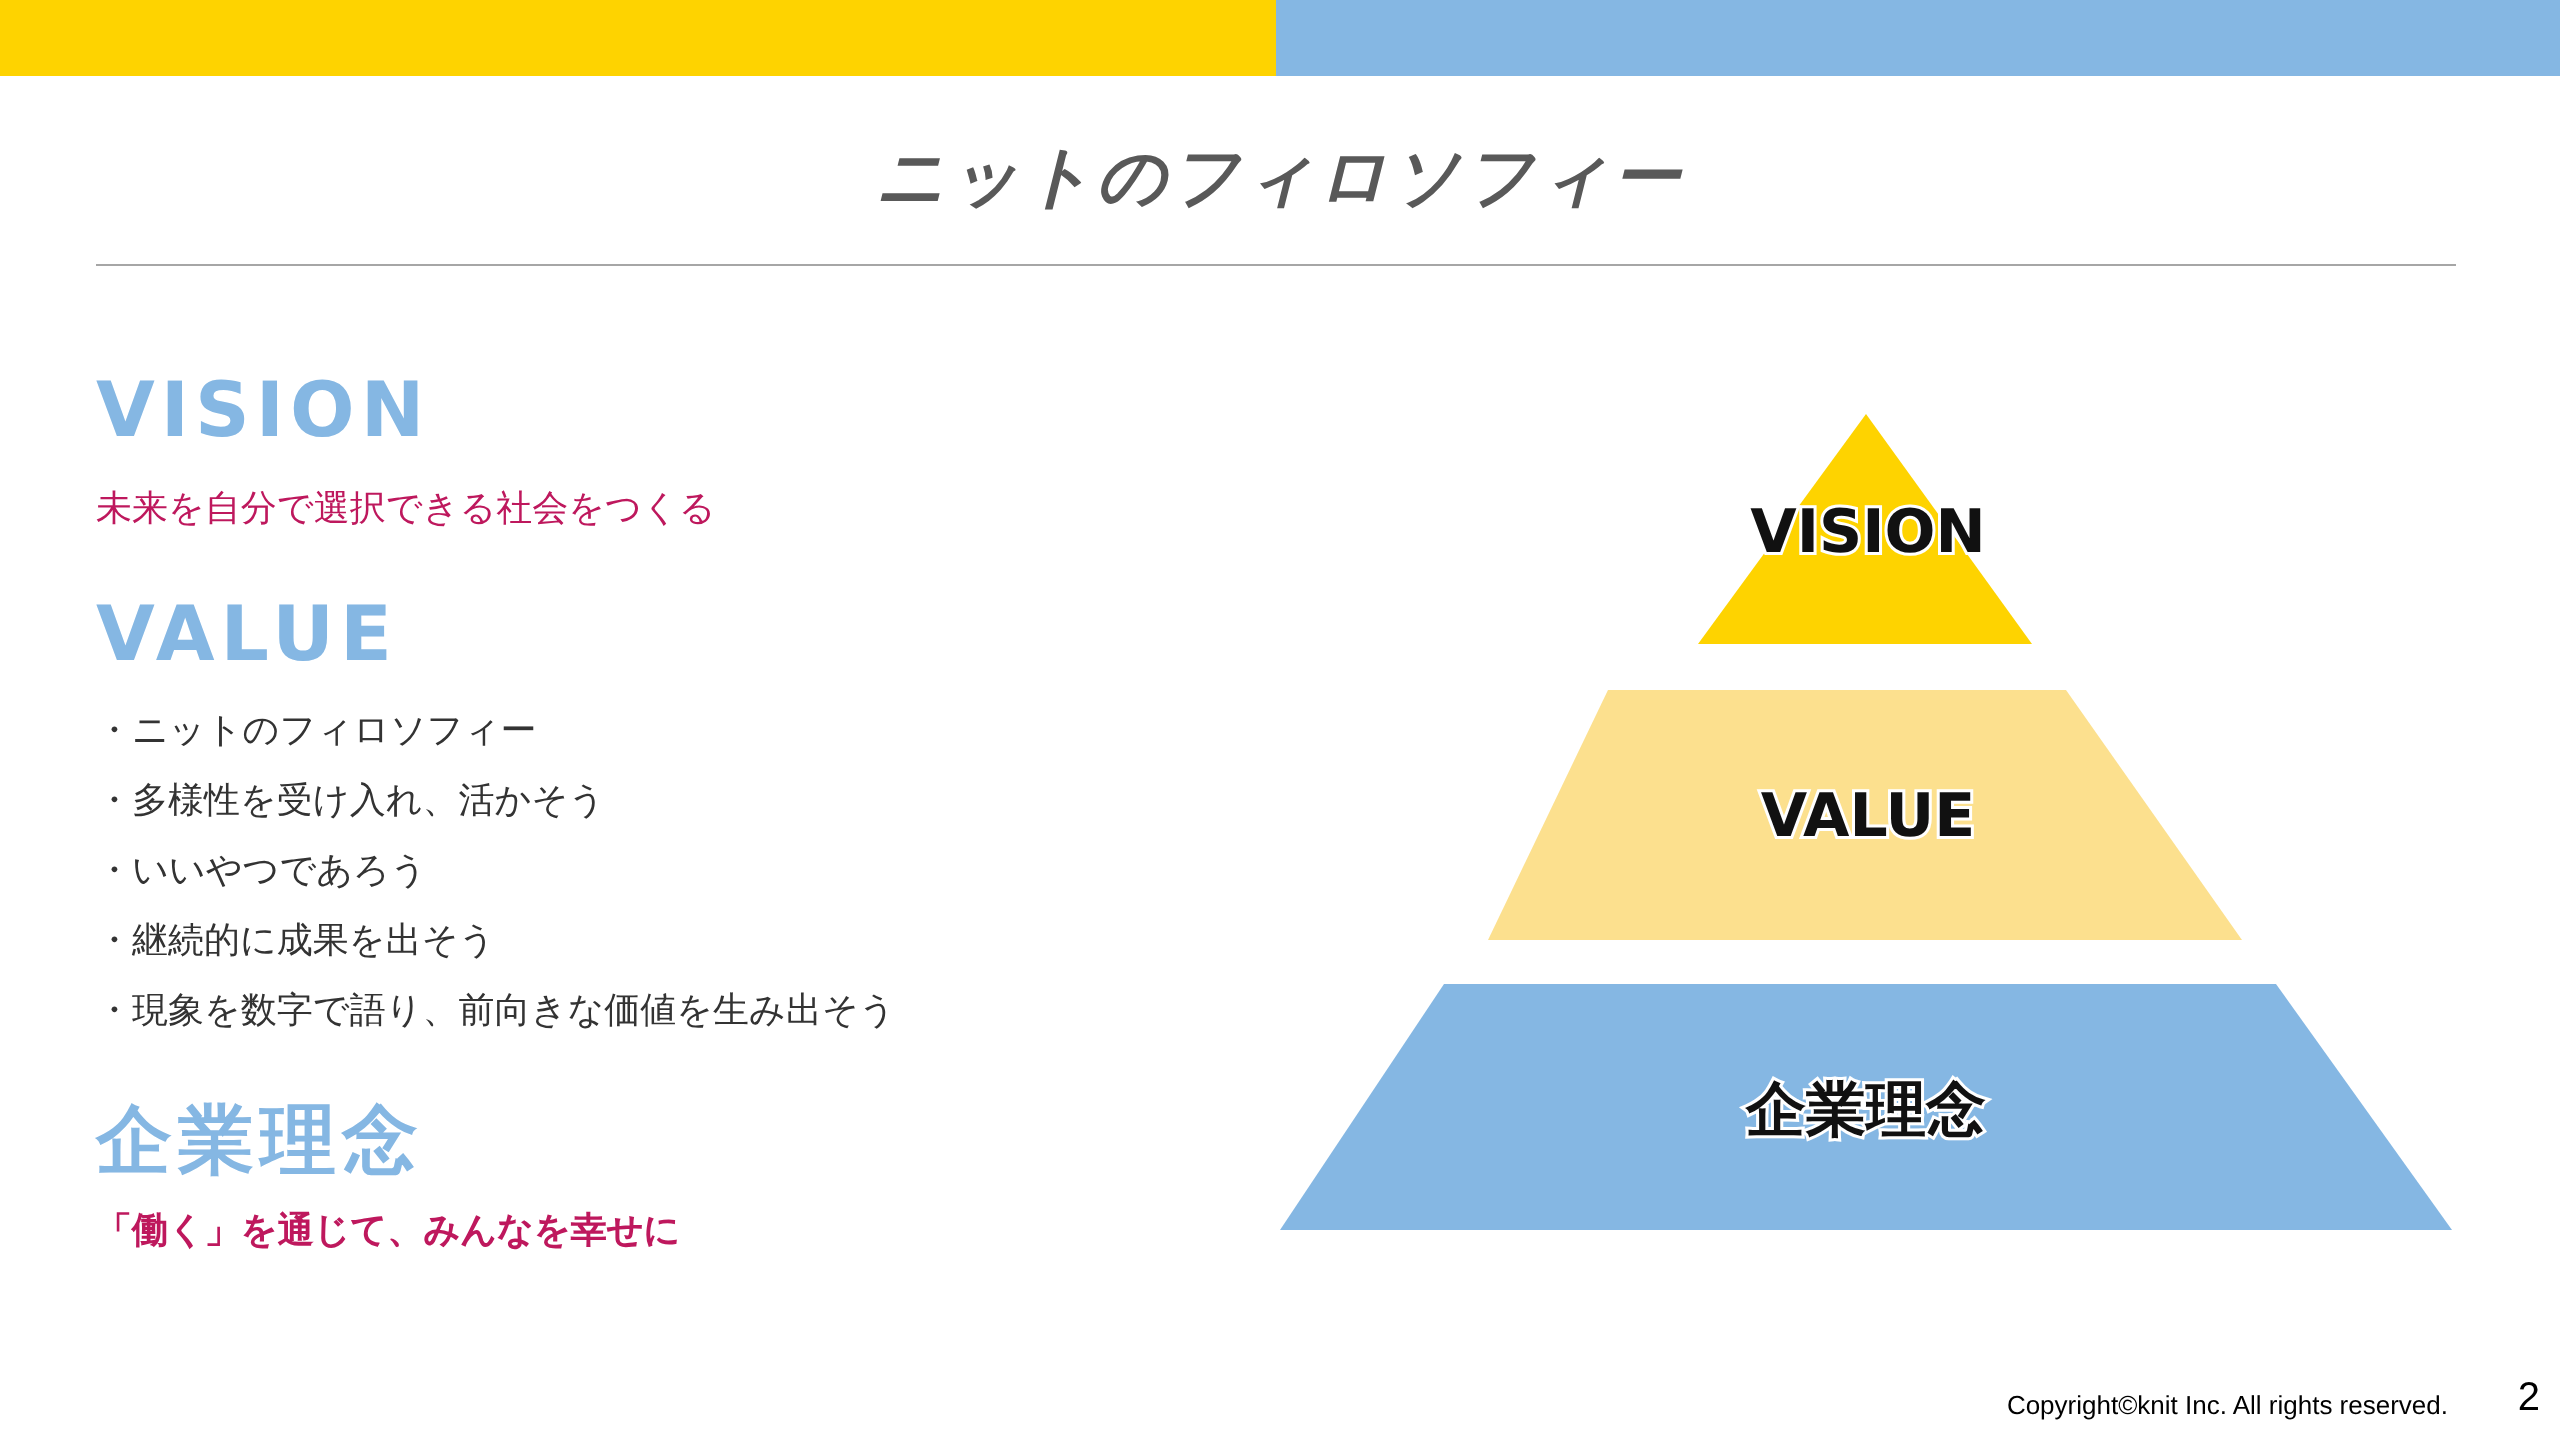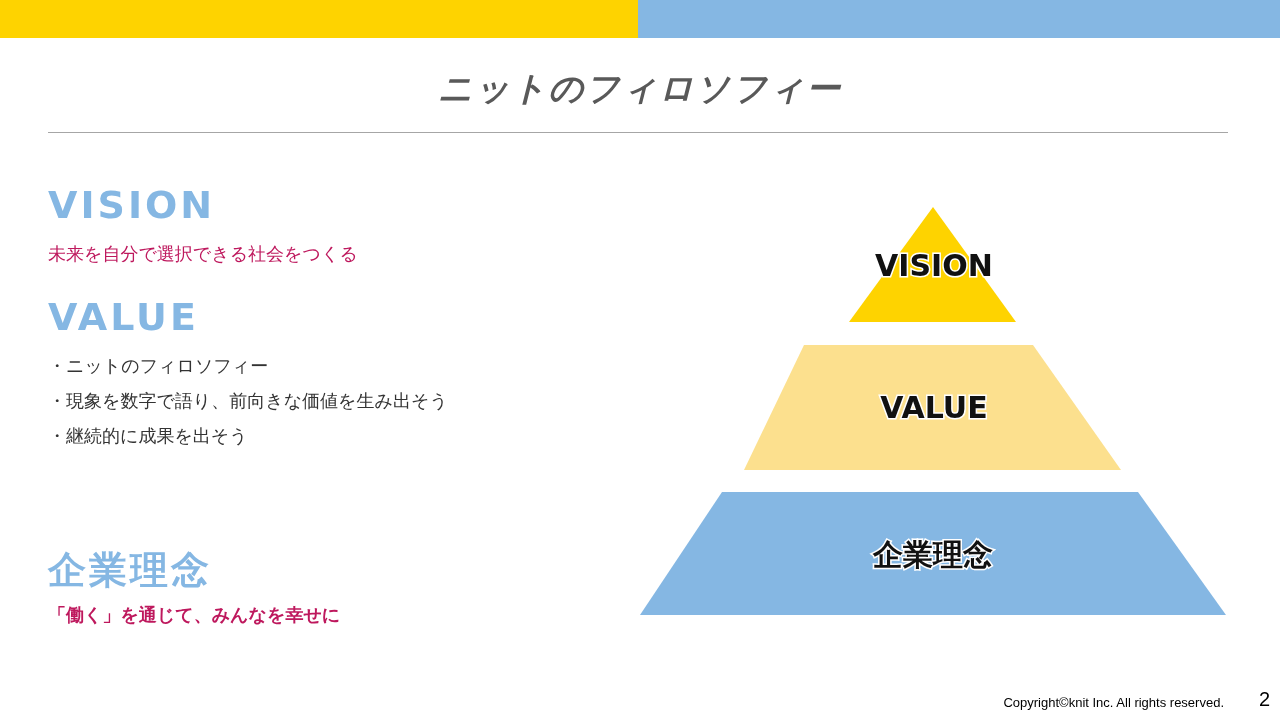--- a/index.html
+++ b/index.html
@@ -30,22 +30,24 @@
 
 <div class="title">ニットのフィロソフィー</div>
 <div class="rule"></div>
 
 <div class="heading" style="top:183px;">VISION</div>
 <div class="body-text" style="top:242px;">未来を自分で選択できる社会をつくる</div>
 
 <div class="heading" style="top:295px;">VALUE</div>
 <ul class="value-list">
   <li>ニットのフィロソフィー</li>
+  <li>多様性を受け入れ、活かそう</li>
+  <li>いいやつであろう</li>
+  <li>継続的に成果を出そう</li>
   <li>現象を数字で語り、前向きな価値を生み出そう</li>
-  <li>継続的に成果を出そう</li>
 </ul>
 
 <div class="heading" style="top:545px;">企業理念</div>
 <div class="body-text" style="top:603px;font-weight:bold;">「働く」を通じて、みんなを幸せに</div>
 
 <svg class="pyramid" width="1280" height="720">
   <polygon points="933,207 1016,322 849,322" fill="#FED300"></polygon>
   <polygon points="804,345 1033,345 1121,470 744,470" fill="#FCE08E"></polygon>
   <polygon points="722,492 1138,492 1226,615 640,615" fill="#85B7E3"></polygon>
   <text x="934" y="276" text-anchor="middle" font-family="DejaVu Sans, sans-serif" font-weight="bold" font-size="30" fill="#111" stroke="#fff" stroke-width="3" paint-order="stroke">VISION</text>

